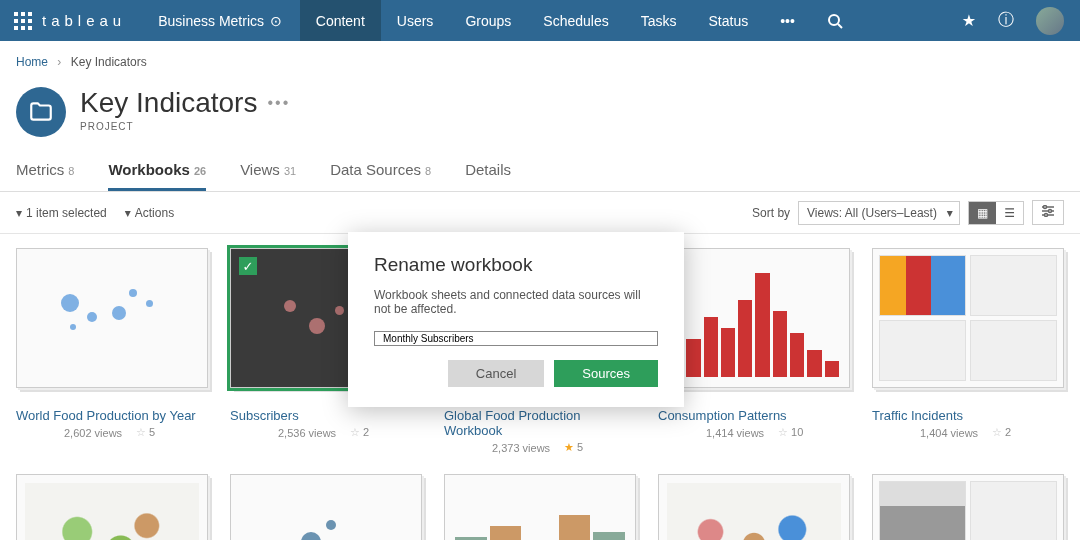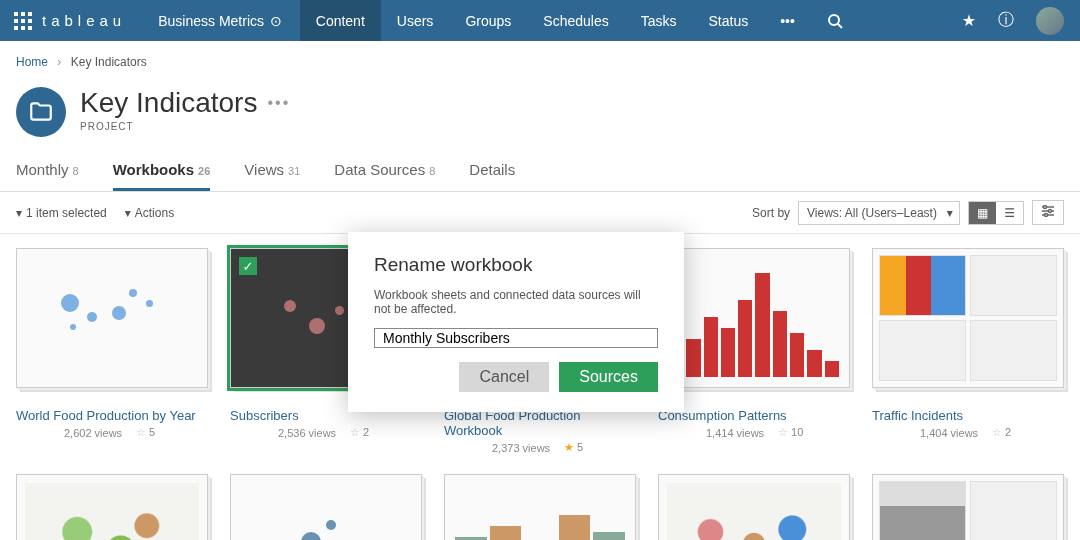--- a/index.html
+++ b/index.html
@@ -49,23 +49,23 @@
 .vis-dots .d { position:absolute; border-radius:50%; background:#4a90d9; opacity:.7; }
 .vis-bars { position:absolute; bottom:10px; left:10px; right:10px; display:flex; align-items:flex-end; gap:3px; height:110px; }
 .vis-bars .b { flex:1; background:#cc3333; }
 .vis-multi { position:absolute; inset:6px; display:grid; grid-template-columns:1fr 1fr; gap:4px; }
 .vis-multi .p { background:#f0f0f0; border:1px solid #e0e0e0; }
 .vis-map { position:absolute; inset:8px; background:radial-gradient(circle at 30% 40%,#9c7 0 10%,transparent 11%),radial-gradient(circle at 55% 55%,#8b5 0 12%,transparent 13%),radial-gradient(circle at 70% 35%,#c96 0 8%,transparent 9%),#f3f3f0; }
 .modal-backdrop { position:absolute; inset:0; background:rgba(255,255,255,0); pointer-events:none; }
 .modal { position:absolute; top:232px; left:348px; width:336px; background:#fff; box-shadow:0 4px 24px rgba(0,0,0,.25); padding:22px 26px 20px; pointer-events:auto; }
 .modal h2 { font-size:19px; font-weight:400; color:#333; margin-bottom:12px; }
 .modal p { font-size:12px; color:#555; margin-bottom:12px; }
-.modal input { width:100%; border:1px solid #888; padding:1px 8px; font-size:14px; }
+.modal input { width:100%; border:1px solid #888; padding:1px 8px; font-size:10px; }
 .modal-btns { display:flex; justify-content:flex-end; gap:10px; margin-top:14px; }
-.btn { padding:6px 20px; font-size:16px; border:none; cursor:pointer; }
+.btn { padding:6px 28px; font-size:13px; border:none; cursor:pointer; }
 .btn-cancel { background:#d7d7d7; color:#555; }
 .btn-primary { background:#2e9e5b; color:#fff; }
 .ellips { color:#999; cursor:pointer; margin-left:10px; letter-spacing:2px; }
 </style>
 </head>
 <body>
 
 <div class="topbar">
   <div class="logo">
     <div class="logo-mark">
@@ -122,21 +122,21 @@
   <div>
     <div style="display:flex;align-items:center">
       <div class="proj-title">Key Indicators</div>
       <span class="ellips">•••</span>
     </div>
     <div class="proj-sub">PROJECT</div>
   </div>
 </div>
 
 <div class="tabs">
-  <div class="tab"><span>Monthly</span><span class="cnt">8</span></div>
+  <div class="tab"><span>Metrics</span><span class="cnt">8</span></div>
   <div class="tab active"><span>Workbooks</span><span class="cnt">26</span></div>
   <div class="tab"><span>Views</span><span class="cnt">31</span></div>
   <div class="tab"><span>Data Sources</span><span class="cnt">8</span></div>
   <div class="tab"><span>Details</span></div>
 </div>
 
 <div class="toolbar">
   <div class="tool">
       <span>▾</span>
       <span>1 item selected</span>

